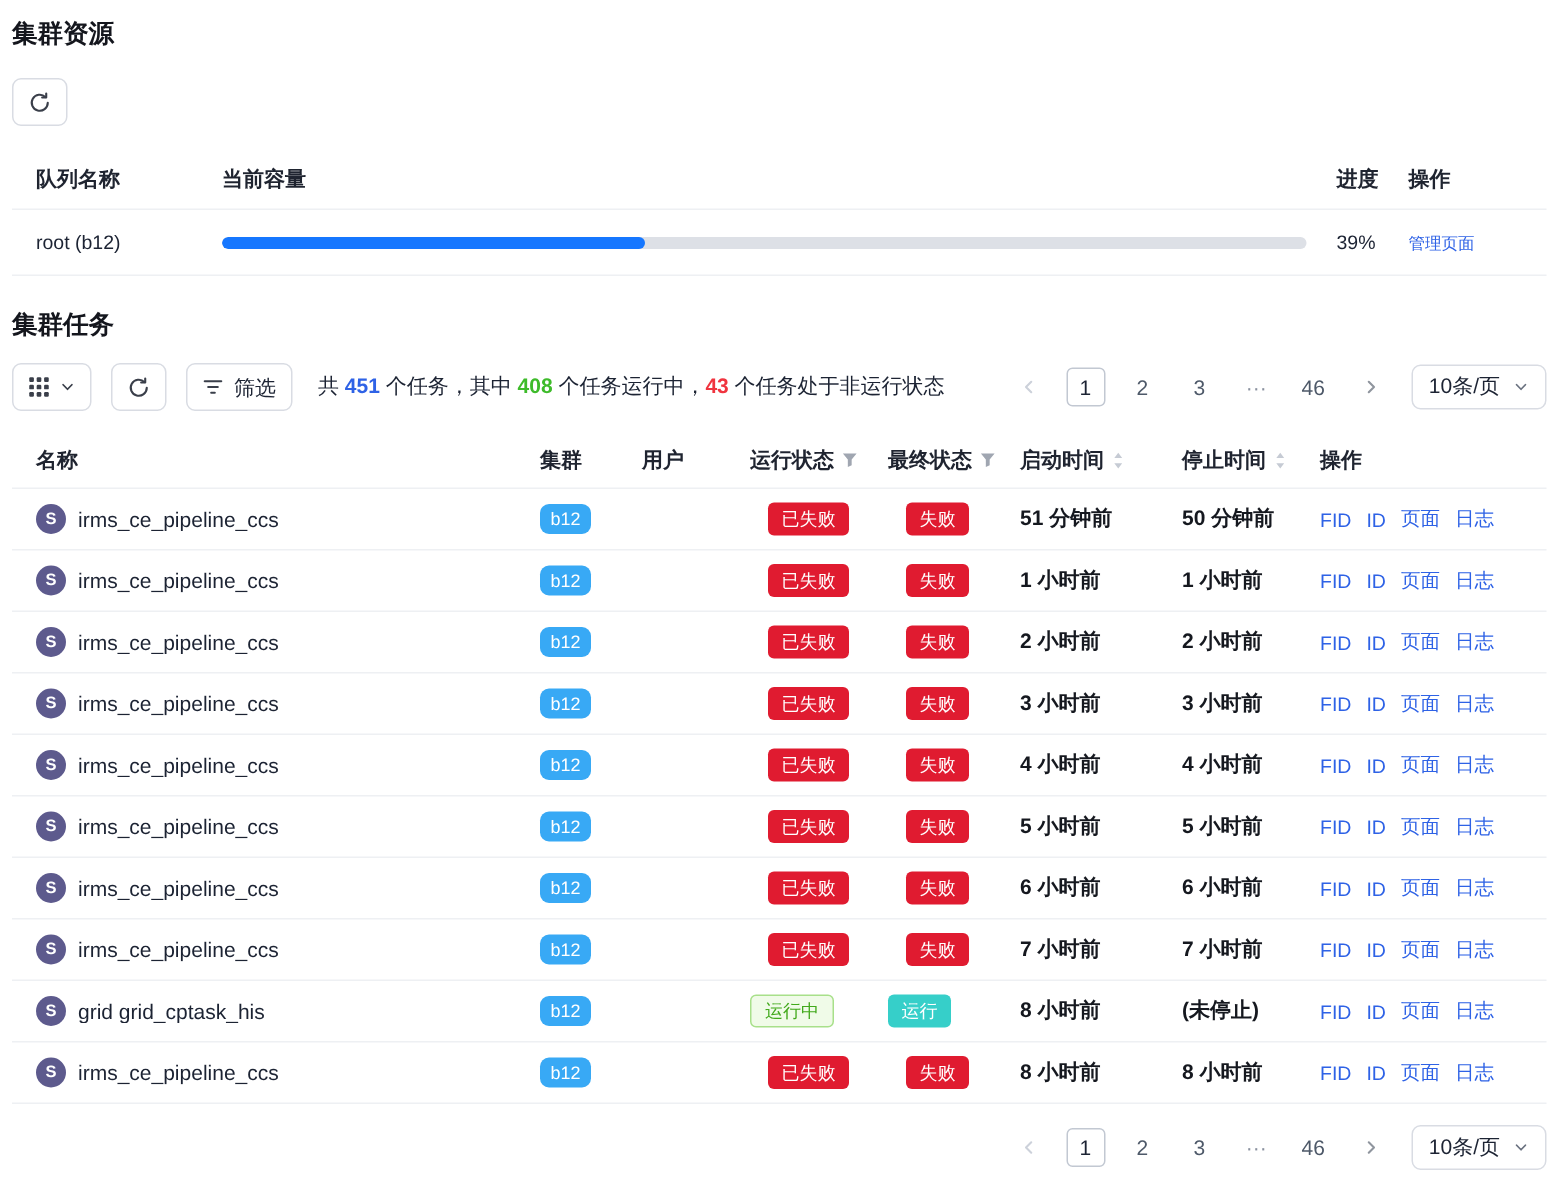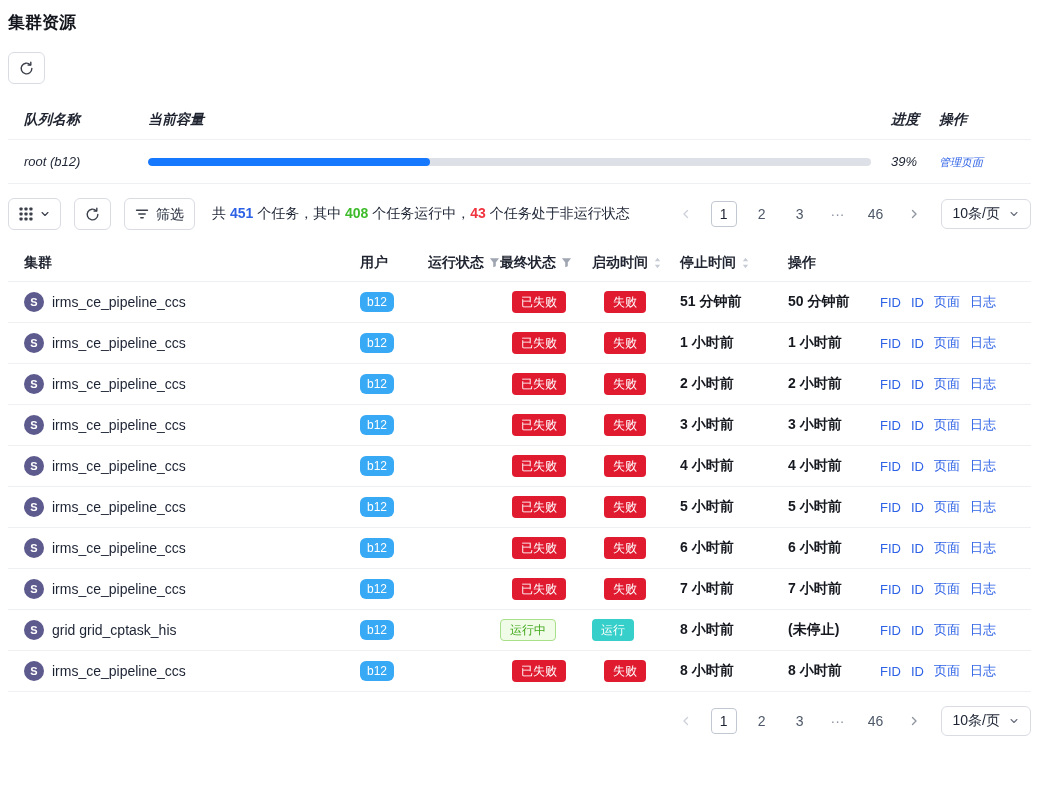--- a/index.html
+++ b/index.html
@@ -23,21 +23,21 @@
     display:inline-flex; align-items:center; gap:7px; height:32px; padding:0 10px;
     border:1px solid #d9dce3; border-radius:6px; background:#fff; font-size:14px;
     color:#1c2333; cursor:pointer; line-height:1;
   }
   .refresh-bar { margin-top:18px; }
 
   
   .res-table { margin-top:16px; }
   .res-row {
     display:grid; grid-template-columns:140px minmax(0,1fr) 56px 92px;
-    align-items:center; border-bottom:1px solid #eef0f3;font-style:italic;
+    align-items:center; border-bottom:1px solid #eef0f3;
   }
   .res-row > :first-child { padding-left:16px; }
   .res-head { height:40px; font-weight:600; color:#1f2430; }
   .res-body { height:44px; font-size:13px; }
   .bar-cell { padding-right:12px; }
   .bar { height:8px; border-radius:4px; background:var(--progress-track); overflow:hidden; }
   .bar-fill { height:100%; border-radius:4px; background:var(--progress-fill); }
   .pct { padding-left:8px; padding-right:0; }
   .res-row > :nth-child(3){ padding-left:8px; }
 
@@ -132,20 +132,21 @@
             <div class="bar-fill" style="width: 39%;"></div>
           </div>
         </div>
         <div class="pct">39%</div>
         <div><a class="link link-sm">管理页面</a></div>
       </div>
     </div>
   </section>
 
   <section>
+    <h2 id="tasks-title" class="section-title">集群任务</h2>
 
     <div class="tasks-toolbar">
       <div class="toolbar-left">
         <button class="btn">
           <span class="hicon">
             <svg width="14" height="14" viewBox="0 0 14 14" fill="#3a3f4a">
                 <rect x="0.5" y="0.5" width="3.1" height="3.1" rx="0.8"></rect>
                 <rect x="5.45" y="0.5" width="3.1" height="3.1" rx="0.8"></rect>
                 <rect x="10.4" y="0.5" width="3.1" height="3.1" rx="0.8"></rect>
                 <rect x="0.5" y="5.45" width="3.1" height="3.1" rx="0.8"></rect>
@@ -205,20 +206,23 @@
                 <path d="M2.5 4.2 6 7.8l3.5-3.6" stroke="#6b7280" stroke-width="1.4" stroke-linecap="round" stroke-linejoin="round"></path>
               </svg>
             </span>
           </span>
         </nav>
     </div>
 
     <div class="task-table">
       <div class="task-head">
         <div class="cell th">
+            <span>名称</span>
+          </div>
+        <div class="cell th">
             <span>集群</span>
           </div>
         <div class="cell th">
             <span>用户</span>
           </div>
         <div class="cell th">
           <span>运行状态</span>
           <span class="hicon">
             <svg width="11" height="11" viewBox="0 0 12 12" fill="#a0a6b1">
                 <path d="M1 1.4h10L7.4 5.9v4.1L4.6 11.3V5.9L1 1.4z"></path>

